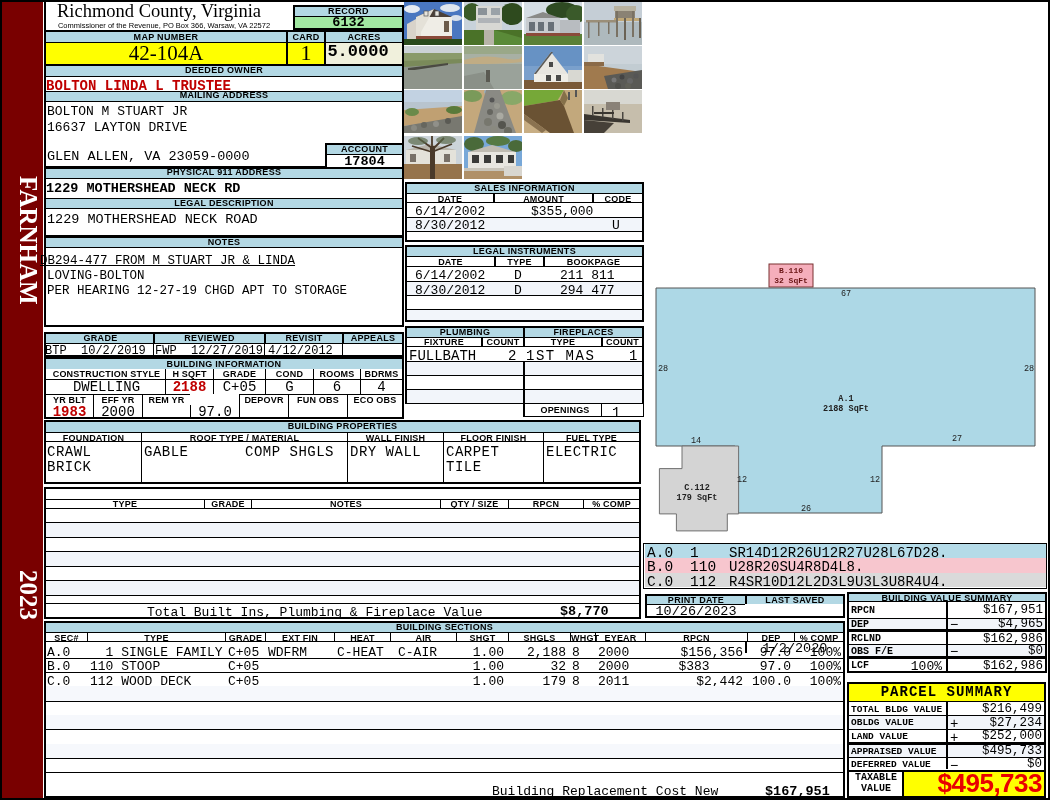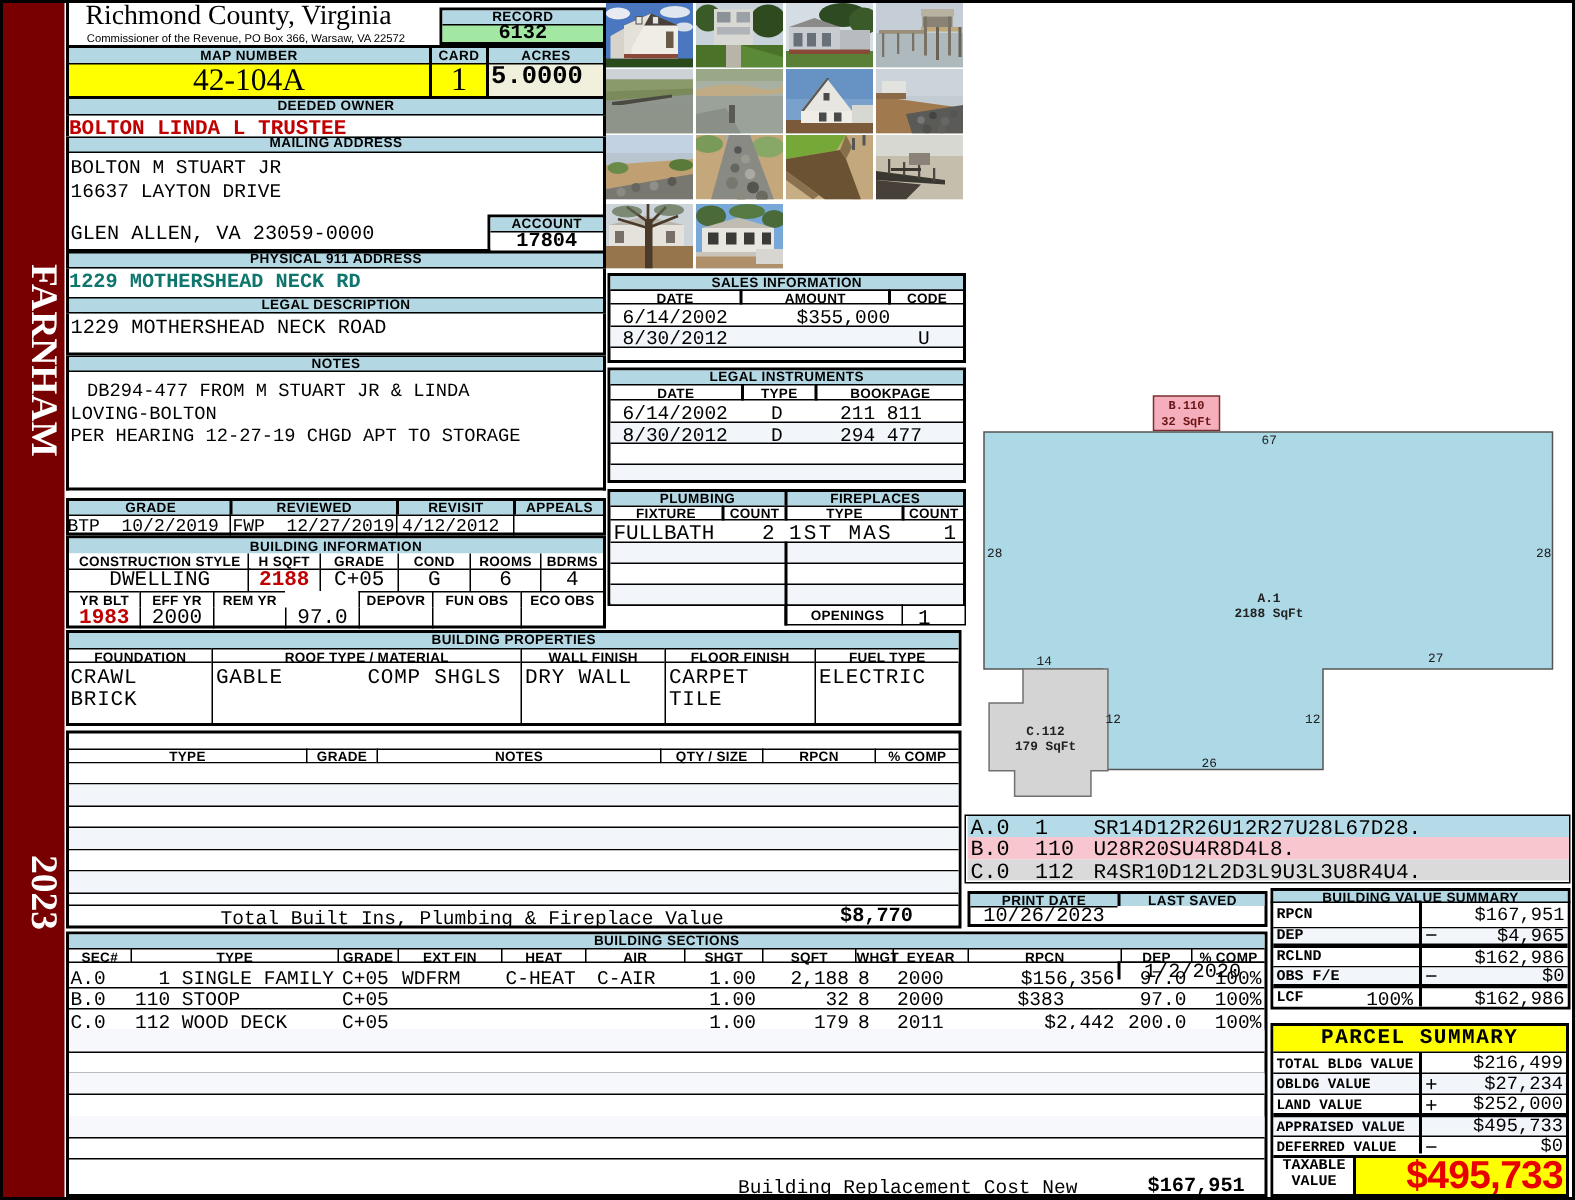--- a/index.html
+++ b/index.html
@@ -36,27 +36,27 @@
 <div class="b mono" style="left:46px;top:78px;width:300px;height:13px;font:bold 14px 'Liberation Mono',monospace;color:#C00000;">BOLTON LINDA L TRUSTEE</div>
 <div class="b" style="left:44px;top:101.5px;width:360px;height:66.5px;border:2px solid #000;border-top:0;"></div>
 <div class="b mono" style="left:47px;top:104px;width:300px;height:14px;font:13px 'Liberation Mono',monospace;">BOLTON M STUART JR</div>
 <div class="b mono" style="left:47px;top:119.5px;width:300px;height:14px;font:13px 'Liberation Mono',monospace;">16637 LAYTON DRIVE</div>
 <div class="b mono" style="left:47px;top:148.5px;width:310px;height:14px;font:13.5px 'Liberation Mono',monospace;">GLEN ALLEN, VA 23059-0000</div>
 <div class="b" style="left:325px;top:143px;width:79px;height:25.5px;border:2px solid #000;"></div>
 <div class="b hdr" style="left:327px;top:145px;width:75px;height:8.5px;line-height:8px;">ACCOUNT</div>
 <div class="b" style="left:327px;top:153.5px;width:75px;height:13px;border-top:1px solid #000;background:#fff;font:bold 13.5px 'Liberation Mono',monospace;text-align:center;line-height:13px;">17804</div>
 <div class="b hdr" style="left:44px;top:168px;width:360px;height:10.5px;border:2px solid #000;border-top-width:1.5px;border-bottom-width:1.5px;line-height:7.5px;">PHYSICAL 911 ADDRESS</div>
 <div class="b" style="left:44px;top:178.5px;width:360px;height:19.5px;border-left:2px solid #000;border-right:2px solid #000;"></div>
-<div class="b mono" style="left:46px;top:181px;width:330px;height:14px;font:bold 13.5px 'Liberation Mono',monospace;color:#0f766e;">1229 MOTHERSHEAD NECK RD</div>
+<div class="b mono" style="left:46px;top:181px;width:330px;height:14px;font:bold 13.5px 'Liberation Mono',monospace;color:#000000;">1229 MOTHERSHEAD NECK RD</div>
 <div class="b hdr" style="left:44px;top:198px;width:360px;height:11px;border:2px solid #000;border-top-width:1.5px;border-bottom-width:1.5px;line-height:8px;">LEGAL DESCRIPTION</div>
 <div class="b" style="left:44px;top:209px;width:360px;height:28px;border:2px solid #000;border-top:0;"></div>
 <div class="b mono" style="left:47px;top:212px;width:330px;height:14px;font:13.5px 'Liberation Mono',monospace;">1229 MOTHERSHEAD NECK ROAD</div>
 <div class="b hdr" style="left:44px;top:237px;width:360px;height:11px;border:2px solid #000;border-top-width:1.5px;border-bottom-width:1.5px;line-height:8px;">NOTES</div>
 <div class="b" style="left:44px;top:248px;width:360px;height:79px;border:2px solid #000;border-top:0;"></div>
-<div class="b mono" style="left:58px;top:254px;width:345px;height:13px;font:12.5px 'Liberation Mono',monospace;">DB294-477 FROM M STUART JR &amp; LINDA</div>
+<div class="b mono" style="left:40px;top:254px;width:345px;height:13px;font:12.5px 'Liberation Mono',monospace;text-decoration:underline;">DB294-477 FROM M STUART JR &amp; LINDA</div>
 <div class="b mono" style="left:47px;top:269px;width:345px;height:13px;font:12.5px 'Liberation Mono',monospace;">LOVING-BOLTON</div>
 <div class="b mono" style="left:47px;top:284px;width:345px;height:13px;font:12.5px 'Liberation Mono',monospace;">PER HEARING 12-27-19 CHGD APT TO STORAGE</div>
 <div class="b" style="left:44px;top:331.5px;width:360px;height:25.5px;border:2px solid #000;"></div>
 <div class="b hdr" style="left:46px;top:333.5px;width:109px;height:9px;line-height:9px;">GRADE</div>
 <div class="b hdr" style="left:153px;top:333.5px;width:111px;height:9px;border-left:2px solid #000;line-height:9px;">REVIEWED</div>
 <div class="b hdr" style="left:264px;top:333.5px;width:78px;height:9px;border-left:2px solid #000;line-height:9px;">REVISIT</div>
 <div class="b hdr" style="left:342px;top:333.5px;width:60px;height:9px;border-left:2px solid #000;line-height:9px;">APPEALS</div>
 <div class="b" style="left:44px;top:342.5px;width:360px;height:1px;"></div>
 <div class="b mono" style="left:45px;top:344px;width:110px;height:13px;font:12px 'Liberation Mono',monospace;">BTP  10/2/2019</div>
 <div class="b mono" style="left:155px;top:344px;width:110px;height:13px;font:12px 'Liberation Mono',monospace;">FWP  12/27/2019</div>
@@ -187,21 +187,21 @@
 <div class="b mono" style="left:745px;top:603.5px;width:98px;height:12px;border-top:1px solid #000;border-left:2px solid #000;font:13.5px 'Liberation Mono',monospace;text-align:center;line-height:13px;margin-top:37px;">1/2/2020</div>
 <div class="b" style="left:44px;top:621px;width:801px;height:176.5px;border:2px solid #000;"></div>
 <div class="b hdr" style="left:46px;top:623px;width:797px;height:8.5px;line-height:8px;">BUILDING SECTIONS</div>
 <div class="b lbl" style="left:46px;top:631.5px;width:41px;height:10.5px;border-top:1px solid #000;border-bottom:1px solid #000;line-height:10px;">SEC#</div>
 <div class="b lbl" style="left:87px;top:631.5px;width:138px;height:10.5px;border-left:1px solid #000;border-top:1px solid #000;border-bottom:1px solid #000;line-height:10px;">TYPE</div>
 <div class="b lbl" style="left:225px;top:631.5px;width:40px;height:10.5px;border-left:1px solid #000;border-top:1px solid #000;border-bottom:1px solid #000;line-height:10px;">GRADE</div>
 <div class="b lbl" style="left:265px;top:631.5px;width:69px;height:10.5px;border-left:1px solid #000;border-top:1px solid #000;border-bottom:1px solid #000;line-height:10px;">EXT FIN</div>
 <div class="b lbl" style="left:334px;top:631.5px;width:56px;height:10.5px;border-left:1px solid #000;border-top:1px solid #000;border-bottom:1px solid #000;line-height:10px;">HEAT</div>
 <div class="b lbl" style="left:390px;top:631.5px;width:66px;height:10.5px;border-left:1px solid #000;border-top:1px solid #000;border-bottom:1px solid #000;line-height:10px;">AIR</div>
 <div class="b lbl" style="left:456px;top:631.5px;width:52px;height:10.5px;border-left:1px solid #000;border-top:1px solid #000;border-bottom:1px solid #000;line-height:10px;">SHGT</div>
-<div class="b lbl" style="left:508px;top:631.5px;width:62px;height:10.5px;border-left:1px solid #000;border-top:1px solid #000;border-bottom:1px solid #000;line-height:10px;">SQFT</div>
+<div class="b lbl" style="left:508px;top:631.5px;width:62px;height:10.5px;border-left:1px solid #000;border-top:1px solid #000;border-bottom:1px solid #000;line-height:10px;">SHGLS</div>
 <div class="b lbl" style="left:570px;top:631.5px;width:25px;height:10.5px;border-left:1px solid #000;border-top:1px solid #000;border-bottom:1px solid #000;line-height:10px;">WHGT</div>
 <div class="b lbl" style="left:595px;top:631.5px;width:50px;height:10.5px;border-left:1px solid #000;border-top:1px solid #000;border-bottom:1px solid #000;line-height:10px;">EYEAR</div>
 <div class="b lbl" style="left:645px;top:631.5px;width:102px;height:10.5px;border-left:1px solid #000;border-top:1px solid #000;border-bottom:1px solid #000;line-height:10px;">RPCN</div>
 <div class="b lbl" style="left:747px;top:631.5px;width:47px;height:10.5px;border-left:1px solid #000;border-top:1px solid #000;border-bottom:1px solid #000;line-height:10px;">DEP</div>
 <div class="b lbl" style="left:794px;top:631.5px;width:49px;height:10.5px;border-left:1px solid #000;border-top:1px solid #000;border-bottom:1px solid #000;line-height:10px;">% COMP</div>
 <div class="b mono" style="left:47px;top:645.0px;width:40px;height:12px;font:13px 'Liberation Mono',monospace;">A.0</div>
 <div class="b mono" style="left:90px;top:645.0px;width:140px;height:12px;font:13px 'Liberation Mono',monospace;">  1 SINGLE FAMILY</div>
 <div class="b mono" style="left:228px;top:645.0px;width:45px;height:12px;font:13px 'Liberation Mono',monospace;">C+05</div>
 <div class="b mono" style="left:268px;top:645.0px;width:50px;height:12px;font:13px 'Liberation Mono',monospace;">WDFRM</div>
 <div class="b mono" style="left:337px;top:645.0px;width:55px;height:12px;font:13px 'Liberation Mono',monospace;">C-HEAT</div>
@@ -232,21 +232,21 @@
 <div class="b mono" style="left:90px;top:673.5999999999999px;width:140px;height:12px;font:13px 'Liberation Mono',monospace;">112 WOOD DECK</div>
 <div class="b mono" style="left:228px;top:673.5999999999999px;width:45px;height:12px;font:13px 'Liberation Mono',monospace;">C+05</div>
 <div class="b mono" style="left:268px;top:673.5999999999999px;width:50px;height:12px;font:13px 'Liberation Mono',monospace;"></div>
 <div class="b mono" style="left:337px;top:673.5999999999999px;width:55px;height:12px;font:13px 'Liberation Mono',monospace;"></div>
 <div class="b mono" style="left:398px;top:673.5999999999999px;width:55px;height:12px;font:13px 'Liberation Mono',monospace;"></div>
 <div class="b mono" style="left:456px;top:673.5999999999999px;width:48px;height:12px;font:13px 'Liberation Mono',monospace;text-align:right;">1.00</div>
 <div class="b mono" style="left:508px;top:673.5999999999999px;width:58px;height:12px;font:13px 'Liberation Mono',monospace;text-align:right;">179</div>
 <div class="b mono" style="left:572px;top:673.5999999999999px;width:14px;height:12px;font:13px 'Liberation Mono',monospace;">8</div>
 <div class="b mono" style="left:598px;top:673.5999999999999px;width:40px;height:12px;font:13px 'Liberation Mono',monospace;">2011</div>
 <div class="b mono" style="left:645px;top:673.5999999999999px;width:98px;height:12px;font:13px 'Liberation Mono',monospace;text-align:right;">$2,442</div>
-<div class="b mono" style="left:747px;top:673.5999999999999px;width:44px;height:12px;font:13px 'Liberation Mono',monospace;text-align:right;">200.0</div>
+<div class="b mono" style="left:747px;top:673.5999999999999px;width:44px;height:12px;font:13px 'Liberation Mono',monospace;text-align:right;">100.0</div>
 <div class="b mono" style="left:794px;top:673.5999999999999px;width:47px;height:12px;font:13px 'Liberation Mono',monospace;text-align:right;">100%</div>
 <div class="b" style="left:46px;top:686.3999999999999px;width:797px;height:1px;background:#000;"></div>
 <div class="b" style="left:46px;top:686.3999999999999px;width:797px;height:14.3px;background:#F6F8FC;"></div>
 <div class="b" style="left:46px;top:700.6999999999998px;width:797px;height:1px;background:#000;"></div>
 <div class="b" style="left:46px;top:714.9999999999998px;width:797px;height:1px;background:#000;"></div>
 <div class="b" style="left:46px;top:714.9999999999998px;width:797px;height:14.3px;background:#F6F8FC;"></div>
 <div class="b" style="left:46px;top:729.2999999999997px;width:797px;height:1px;background:#000;"></div>
 <div class="b" style="left:46px;top:743.5999999999997px;width:797px;height:1px;background:#000;"></div>
 <div class="b" style="left:46px;top:743.5999999999997px;width:797px;height:14.3px;background:#F6F8FC;"></div>
 <div class="b" style="left:46px;top:757.8999999999996px;width:797px;height:1px;background:#000;"></div>

